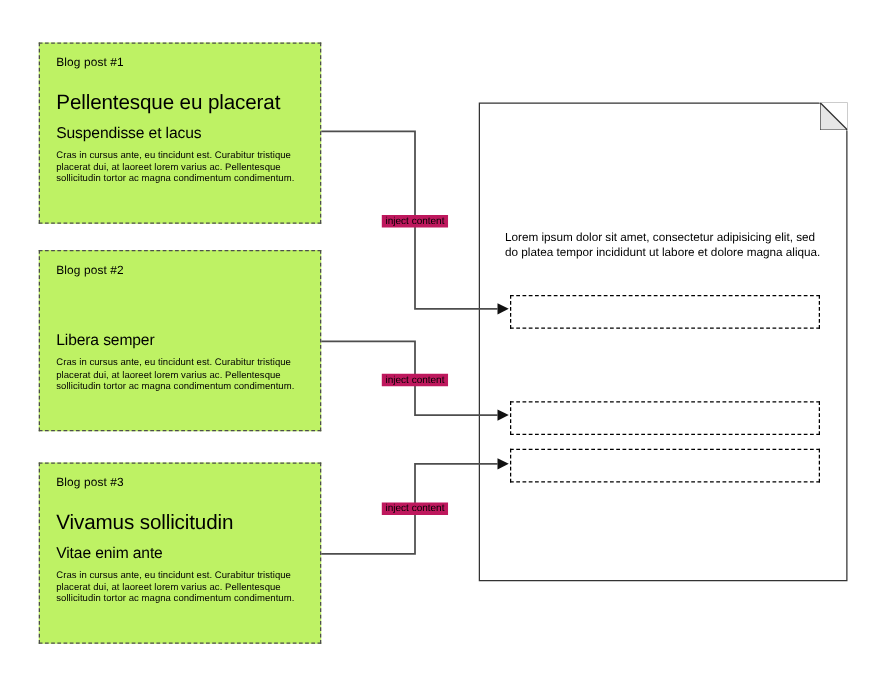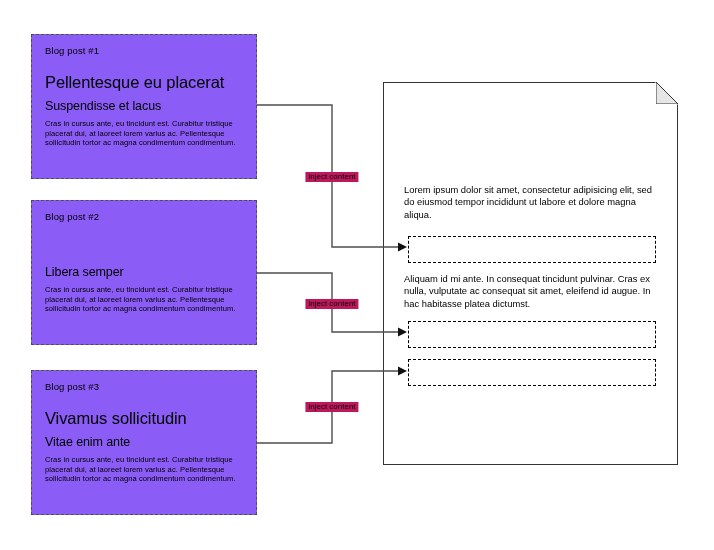--- a/index.html
+++ b/index.html
@@ -16,21 +16,21 @@
     color: #000000;
     overflow: hidden;
   }
 
   
   .blog-card {
     position: absolute;
     left: 31px;
     width: 226px;
     border: 1px dashed #4d4d4d;
-    background: #8b5cf6;
+    background: #bef264;
     box-sizing: border-box;
   }
   #blog-card-0 { top: 34px;  height: 145px; }
   #blog-card-1 { top: 200px; height: 145px; }
   #blog-card-2 { top: 370px; height: 145px; }
 
   .blog-eyebrow {
     position: absolute;
     left: 13px;
     top: 10px;
@@ -193,25 +193,24 @@
   </div>
 
   <div id="doc-page">
     <div id="doc-fold-cut"></div>
     <div id="doc-fold-triangle">
       <svg width="22" height="22" viewBox="0 0 22 22">
         <polygon points="0,0 22,22 0,22" fill="#e6e6e6" stroke="#333333" stroke-width="1"></polygon>
       </svg>
     </div>
 
-    <div class="doc-paragraph" id="doc-para-0">Lorem ipsum dolor sit amet, consectetur adipisicing elit, sed do eiusmod tempor incididunt ut labore et dolore magna aliqua.</div>
+    <div class="doc-paragraph" id="doc-para-0">Lorem ipsum dolor sit amet, consectetur adipisicing elit, sed do platea tempor incididunt ut labore et dolore magna aliqua.</div>
 
     <div class="doc-slot" id="doc-slot-0"></div>
 
-    <div class="doc-paragraph" id="doc-para-1">Aliquam id mi ante. In consequat tincidunt pulvinar. Cras ex nulla, vulputate ac consequat sit amet, eleifend id augue. In hac habitasse platea dictumst.</div>
 
     <div class="doc-slot" id="doc-slot-1"></div>
     <div class="doc-slot" id="doc-slot-2"></div>
   </div>
 
   <svg id="connector-layer">
 
     <path class="conn-path" d="M 257 105 L 332 105 L 332 247 L 398 247"></path>
     <polygon class="conn-arrow" points="398,242.5 407,247 398,251.5"></polygon>
 

